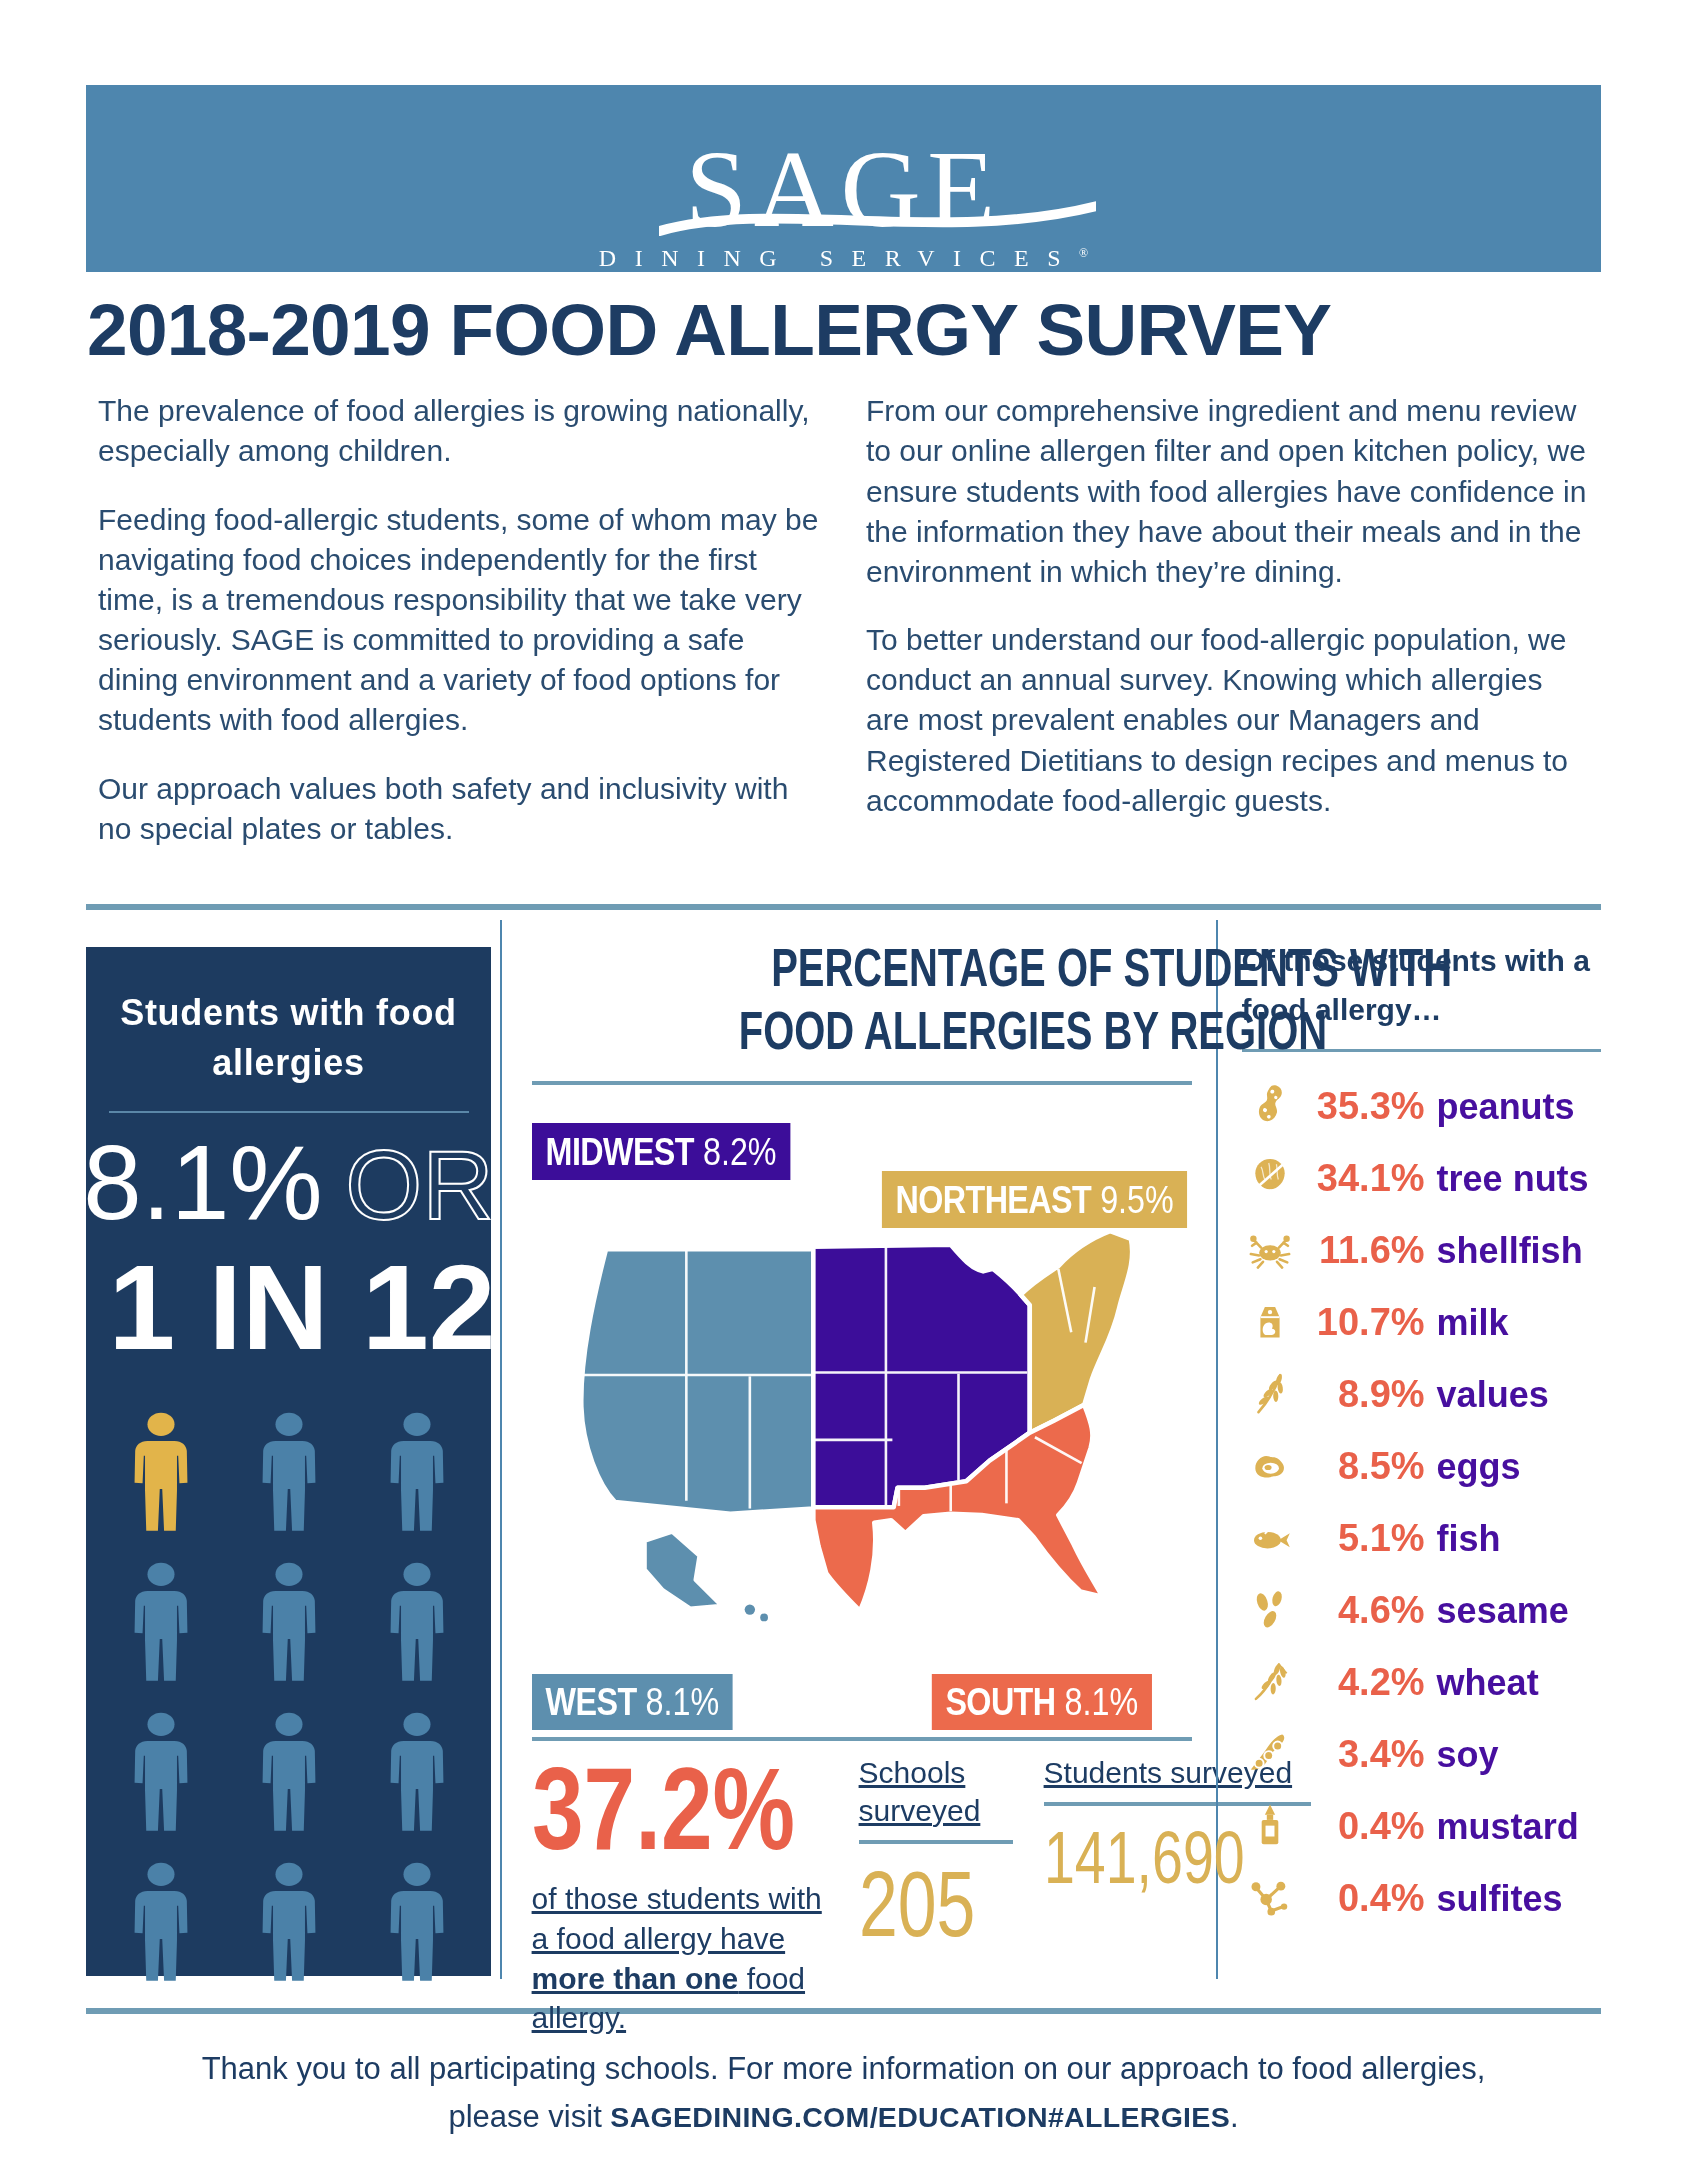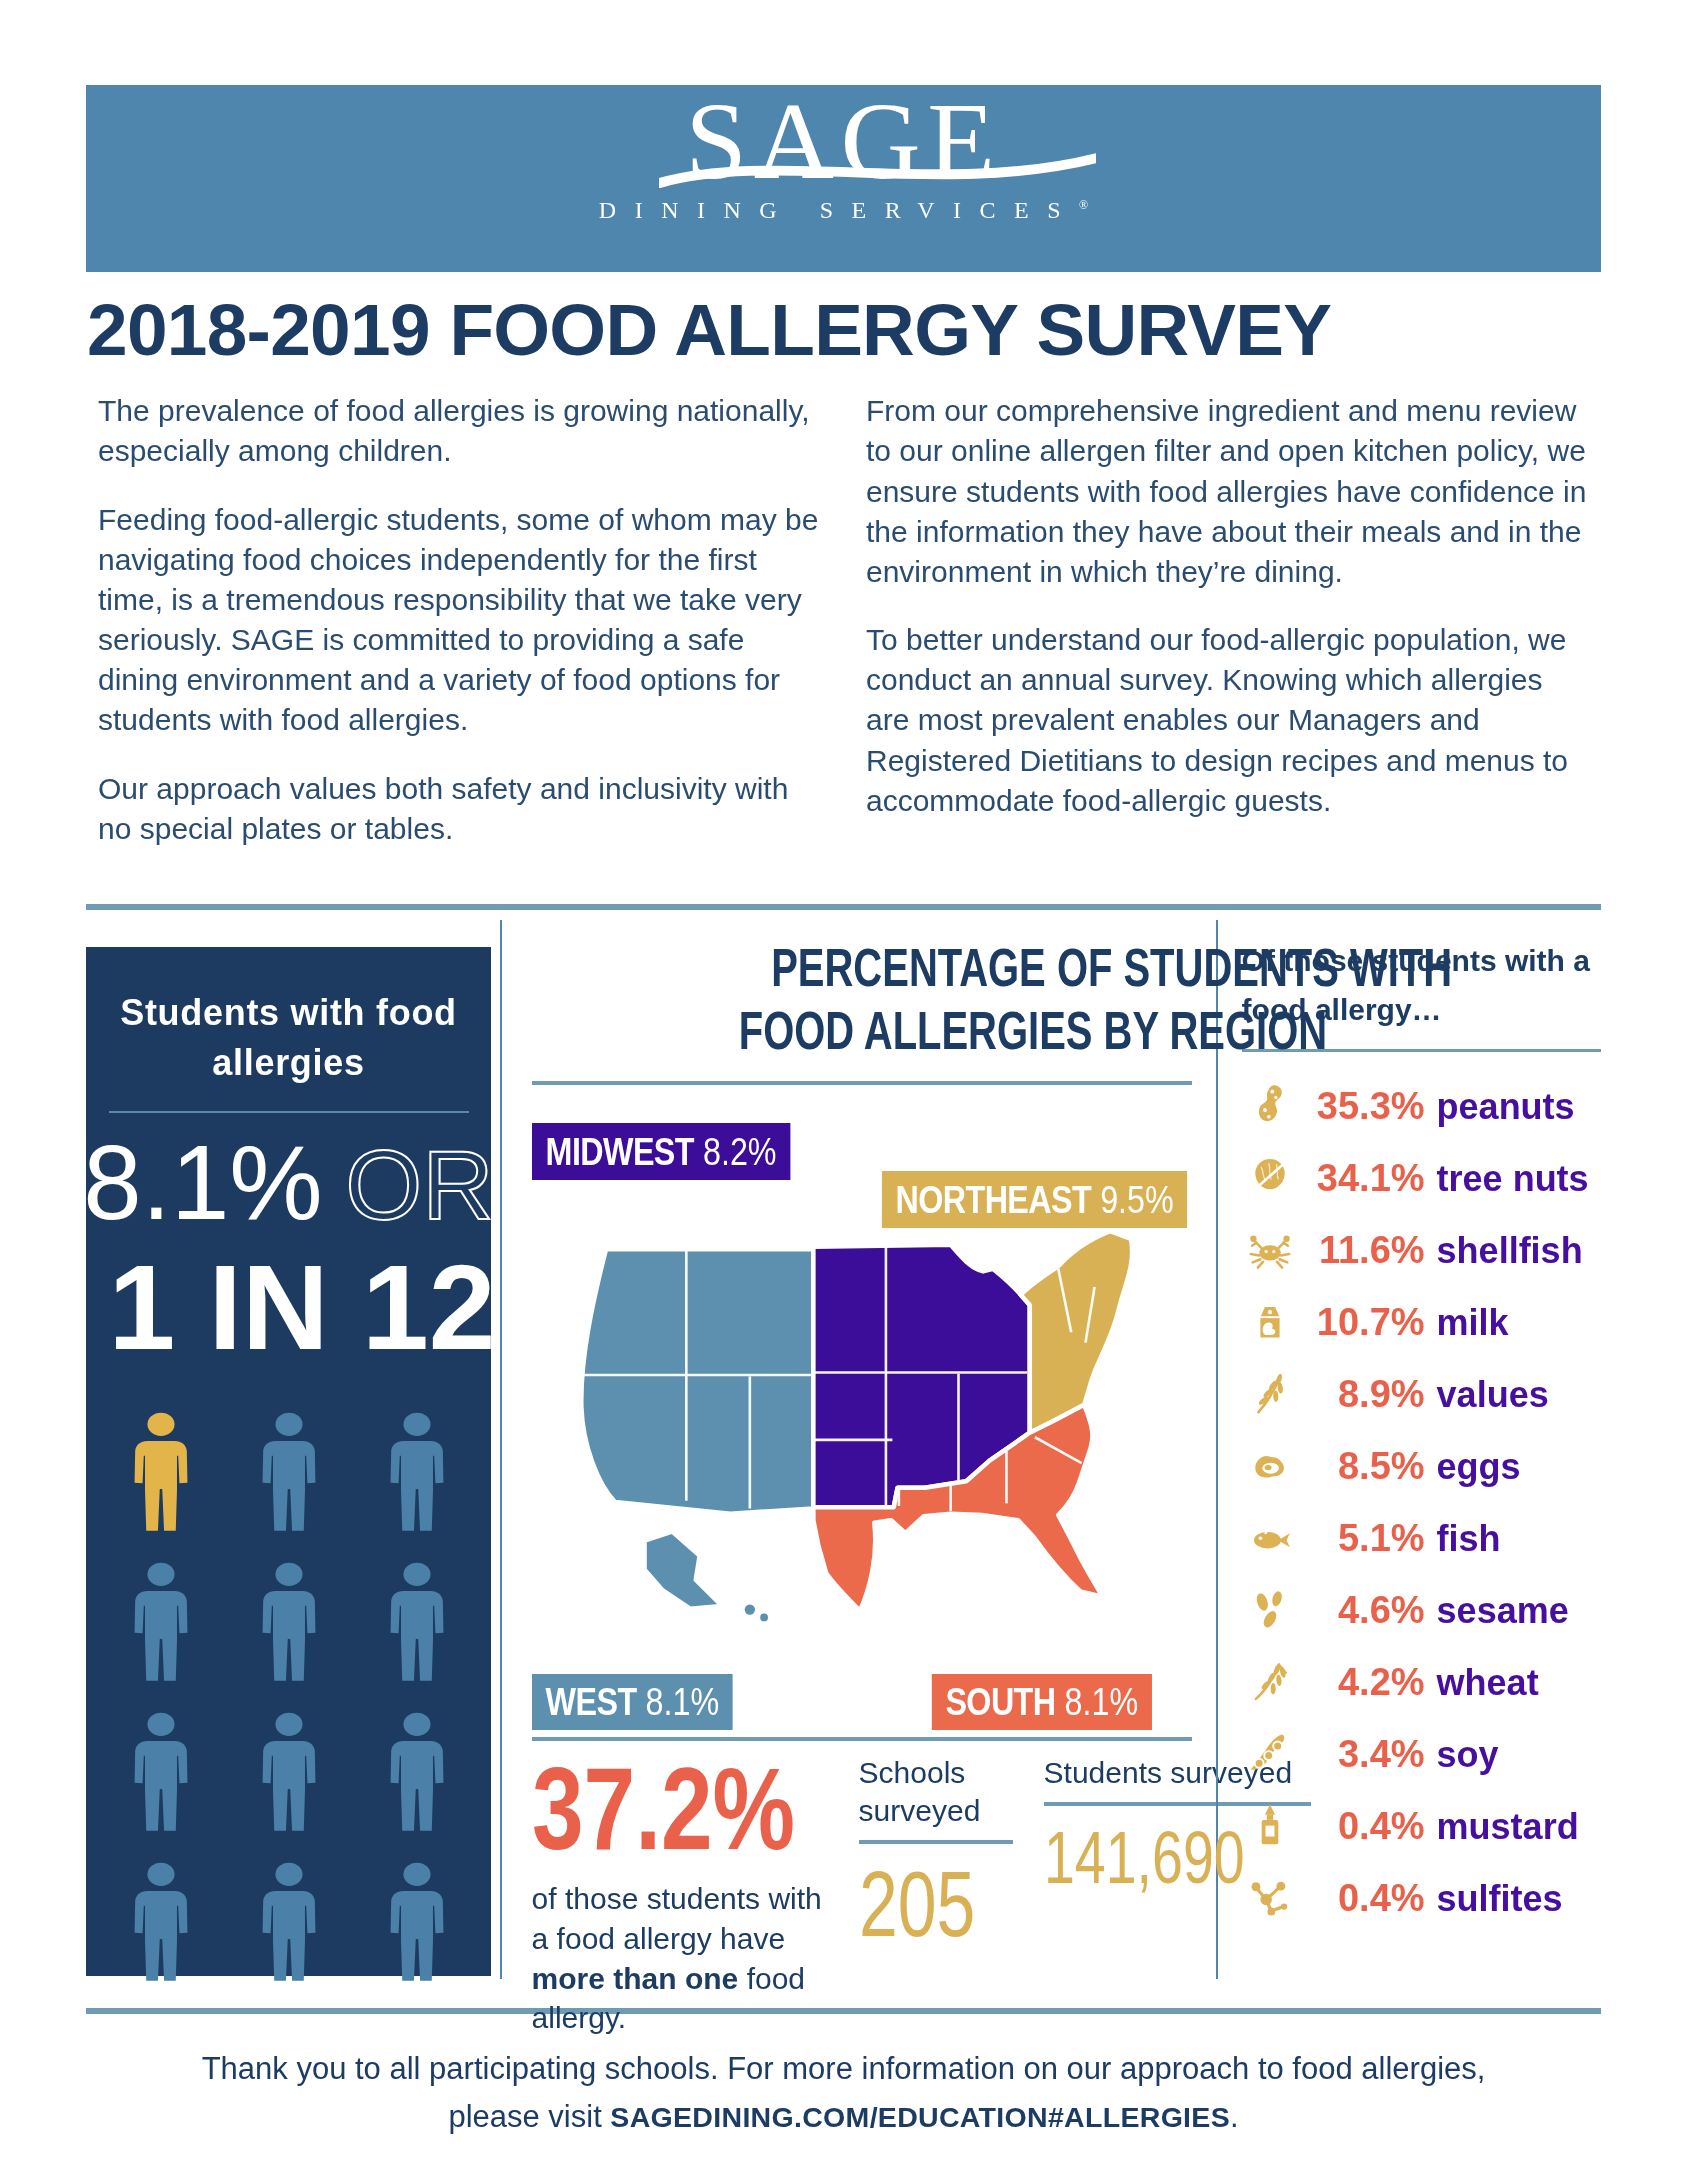--- a/index.html
+++ b/index.html
@@ -1,21 +1,21 @@
 <!DOCTYPE html>
 <html style="font-size:10.6px"><head>
 <meta charset="utf-8">
 <style>
   html,body{margin:0;padding:0;background:#ffffff;}
   .page{position:relative;width:1687px;height:2183px;background:#fff;overflow:hidden;
         font-family:"Liberation Sans",sans-serif;color:#1d3c63;}
 
   
   .banner{margin:85px 86px 0;height:187px;background:#4e86ae;
-          display:flex;align-items:flex-start;justify-content:center;}
+          display:flex;align-items:flex-end;justify-content:center;}
   .logo{position:relative;text-align:center;color:#fff;}
   .logo-sage-wrap{position:relative;display:inline-block;line-height:1;}
   .logo-sage{font-family:"Liberation Serif",serif;font-weight:400;font-size:111px;
              letter-spacing:6.6px;color:#fff;}
   .logo-swoosh{position:absolute;left:-26.5px;top:64px;width:437px;height:46px;}
   .logo-tag{margin-top:1.3px;font-family:"Liberation Serif",serif;font-size:24px;
             letter-spacing:18.5px;color:#fff;}
   .logo-tag sup{font-size:12px;letter-spacing:0;}
 
   
@@ -61,21 +61,21 @@
   .rl-left{transform:scaleX(0.85);transform-origin:0 50%;}
   .rl-right{transform:scaleX(0.85);transform-origin:100% 50%;}
   .lbl-midwest{left:0;top:37px;background:#3c0d99;}
   .lbl-northeast{right:4px;top:85px;background:#d9b155;}
   .lbl-west{left:0;bottom:4px;background:#5d8fae;}
   .lbl-south{right:40px;bottom:4px;background:#ec6a4c;}
   .usmap{position:absolute;left:4px;top:99px;width:648px;height:476px;}
   .mid-rule2{height:4px;margin-top:2.6px;}
   .stats{display:flex;margin-top:10.6px;height:218px;}
   .stats .vdiv2{width:2px;background:#4e86ae;margin:2.6px 0;}
-  .cell{box-sizing:border-box;}
+  .cell{box-sizing:border-box;text-decoration:underline;}
   .c1{width:310px;padding-right:13.2px;}
   .big-orange{color:#e9614a;font-size:116px;font-weight:bold;line-height:1;white-space:nowrap;}
   .big-orange .cx{display:inline-block;transform:scaleX(0.8);transform-origin:0 50%;}
   .cap{margin:12px 0 0;font-size:30px;line-height:1.32;color:#1d3c63;}
   .c2{width:185px;padding:2.6px 13.2px 0 17px;}
   .c3{flex:1;padding:2.6px 2.6px 0 17px;}
   .cell-label{font-size:30px;color:#1d3c63;line-height:1.25;}
   .cell-rule{height:4px;background:#6f9cb4;margin:10.6px 0 14.6px;}
   .gold-num{color:#d9b155;font-size:93px;line-height:1;white-space:nowrap;}
   .gold-num .cx{display:inline-block;transform:scaleX(0.75);transform-origin:0 50%;}

